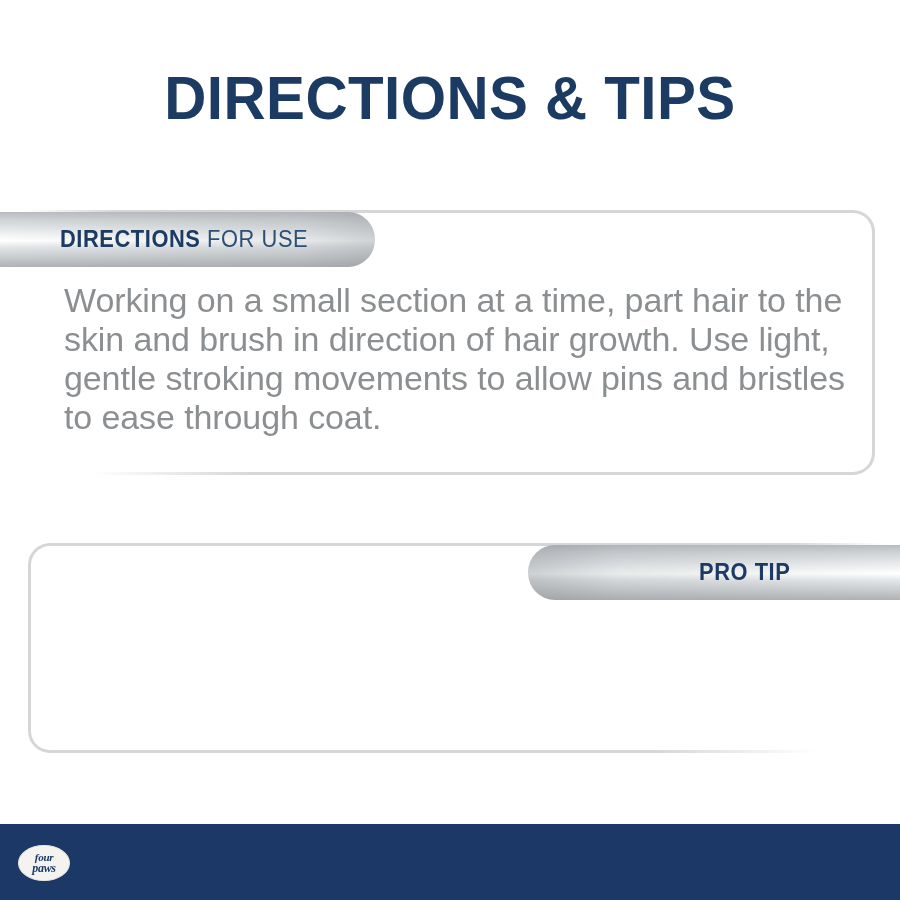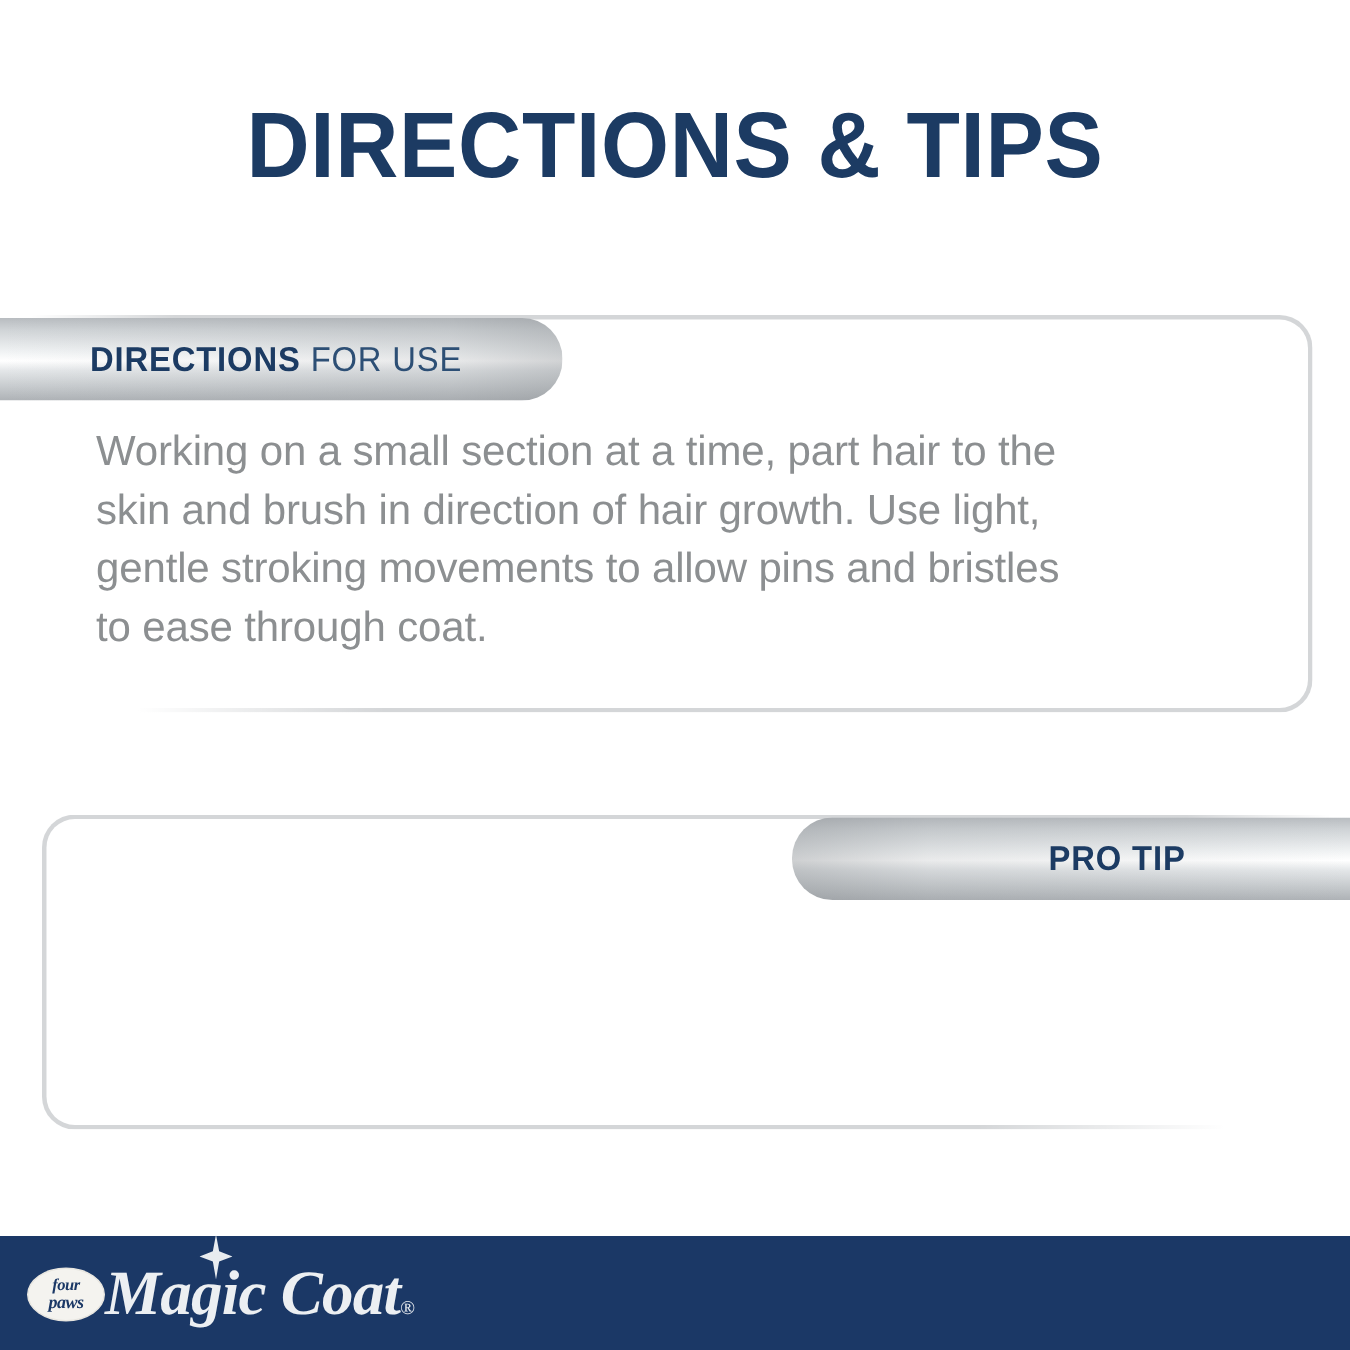--- a/index.html
+++ b/index.html
@@ -186,21 +186,21 @@
   }
   .banner-text .strong { font-weight: bold; }
   .banner-text .light  { font-weight: normal; color: #2d4f75; }
 
   
   .body-copy {
     position: absolute;
     color: #8c8f91;
     font-family: "Liberation Sans", sans-serif;
     font-weight: normal;
-    font-size: 28px;
+    font-size: 34px;
     line-height: 39px;
     letter-spacing: -0.1px;
     white-space: pre-line;
   }
   .copy-directions {
     left: 64px;
     top: 281px;
     width: 790px;
   }
   .copy-protip {
@@ -325,24 +325,18 @@
 
 
   <div class="footer">
     <div class="brand-lockup">
 
       <div class="paws-badge">
         <span class="paws-line l1">four</span>
         <span class="paws-line l2">paws</span>
       </div>
 
-      <div class="magic-coat">
-        <svg class="sparkle" viewBox="0 0 22 30">
-          <path d="M11 0 L13.1 11.2 L22 14.6 L13.1 18.0 L11 30 L8.9 18.0 L0 14.6 L8.9 11.2 Z" fill="#e8ecf0"></path>
-        </svg>
-        <span>Magic Coat</span><span class="tm">®</span>
-      </div>
 
 
     </div>
   </div>
 
 </div>
 
 </body></html>

